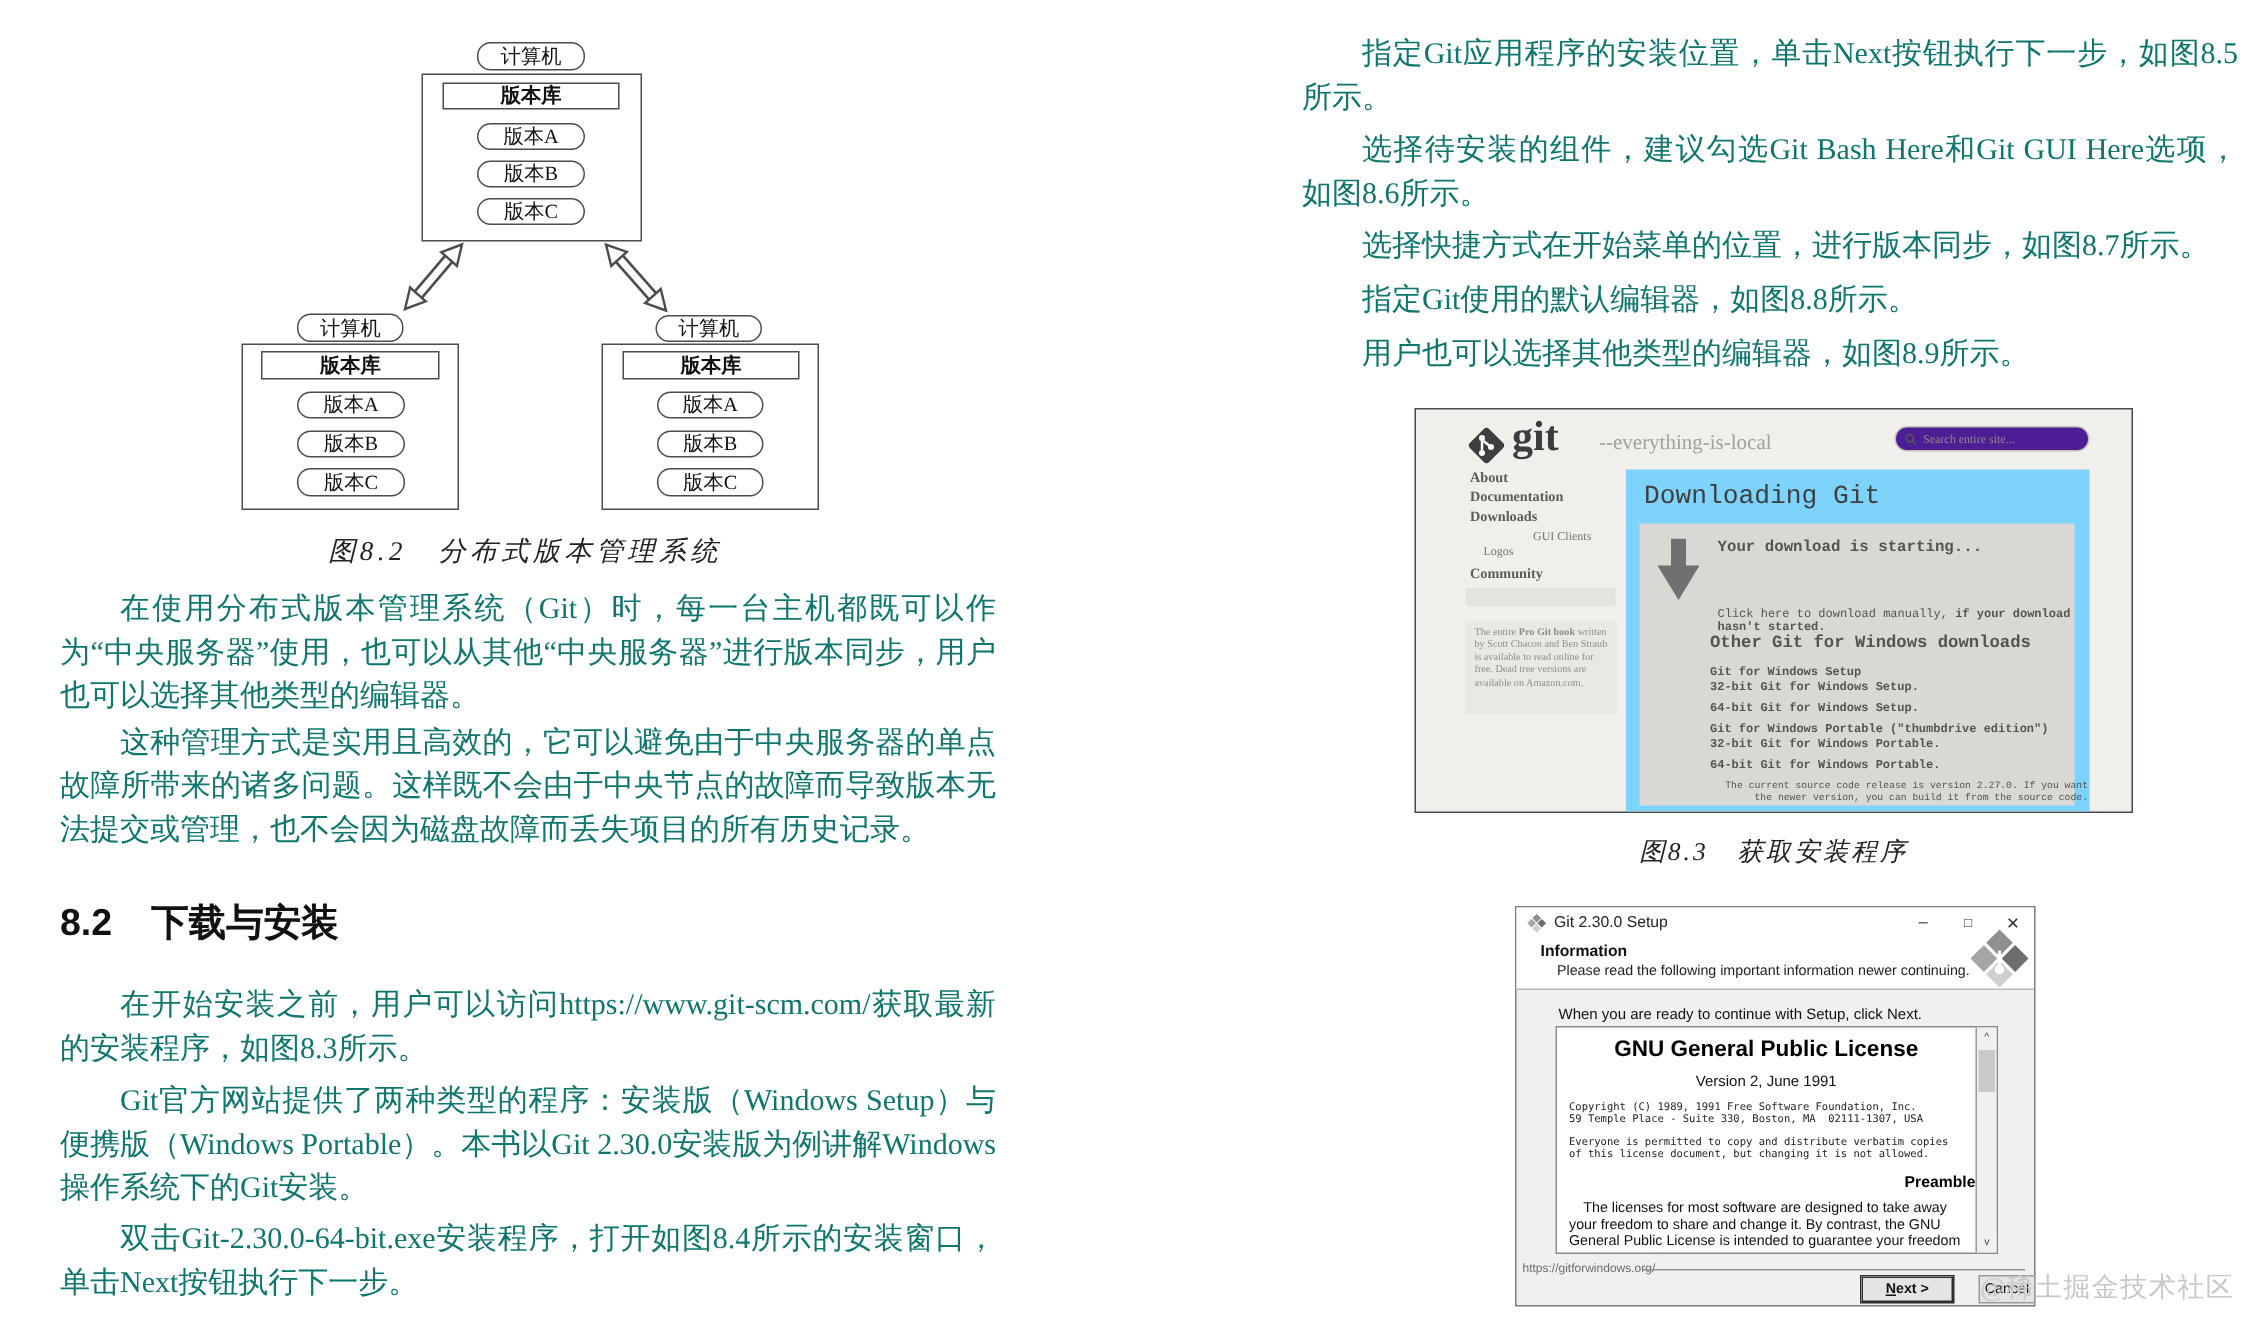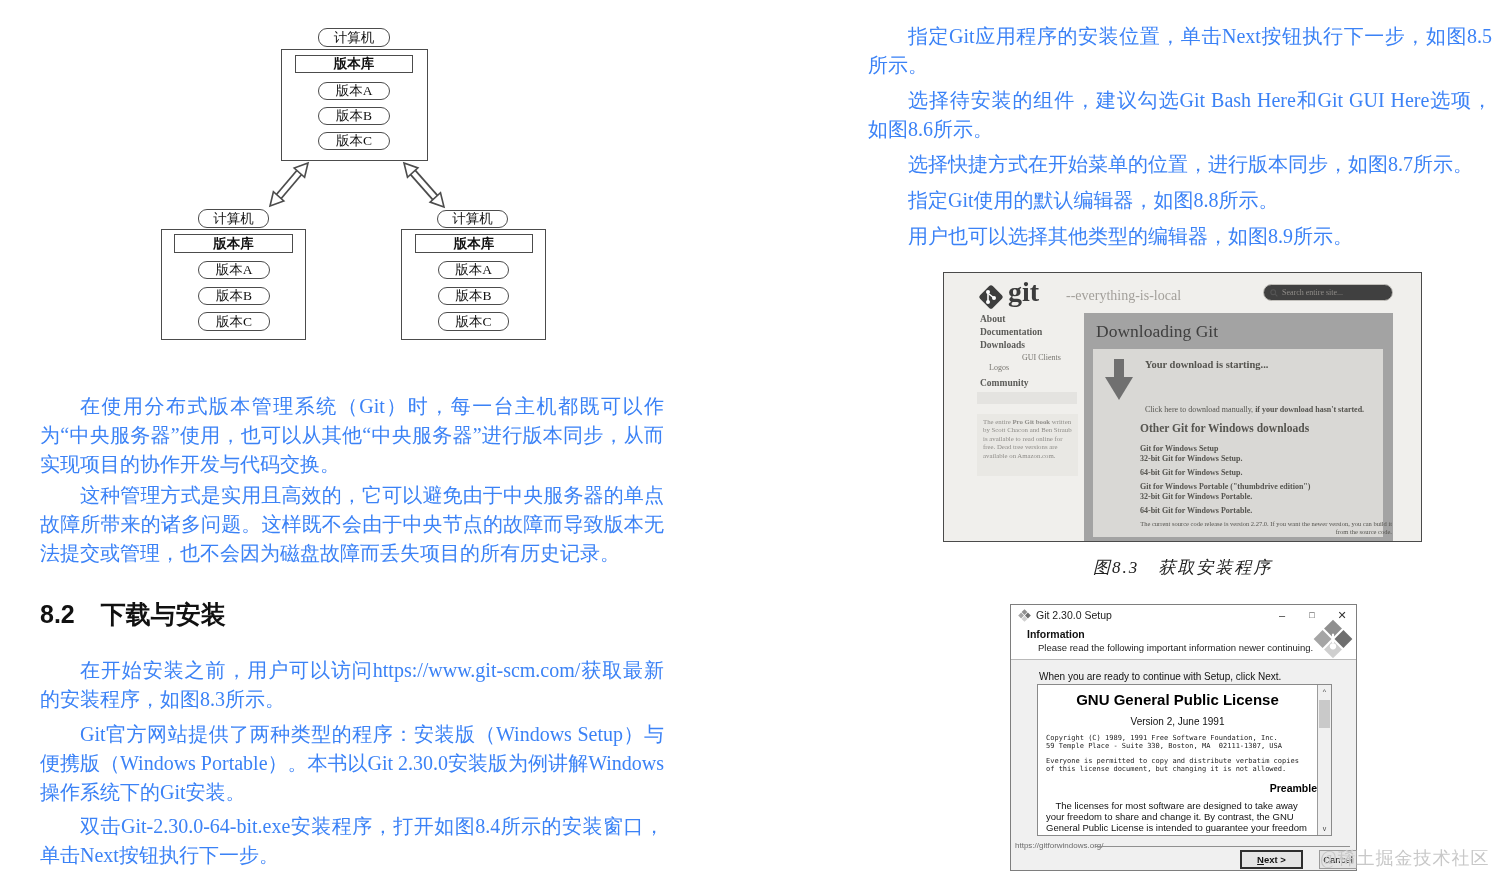--- a/index.html
+++ b/index.html
@@ -1,21 +1,21 @@
 <!DOCTYPE html>
 <html><head>
 <meta charset="utf-8">
 <style>
   * { margin:0; padding:0; box-sizing:border-box; }
   html,body { width:1512px; height:891px; background:#ffffff; overflow:hidden; }
   body { position:relative; font-family:"Liberation Serif","DejaVu Serif",serif; color:#1c1c1c; }
 
   
   .para { position:absolute; left:40px; width:624px; font-size:20px; line-height:28.8px;
-          text-indent:2em; text-align:justify; color:#3b82f6; }
+          text-indent:2em; text-align:justify; color:#0f766e; }
   .para.rcol { left:868px; }
   .sec-head { position:absolute; left:40px; top:598px; font-family:"Liberation Sans","DejaVu Sans",sans-serif;
               font-weight:bold; font-size:25px; color:#111; }
   .sec-head .num { margin-right:26px; }
   .fig-cap { position:absolute; font-style:italic; font-size:18px; letter-spacing:3px; color:#222;
              text-align:center; }
 
   
   .diagram { position:absolute; left:40px; top:20px; width:620px; height:360px; }
   .dbox { position:absolute; border:1.7px solid #4c4c4c; background:#fff; display:flex;
@@ -23,30 +23,30 @@
   .rounded { border-radius:9px; }
   .repo { font-weight:bold; }
   .outer { background:transparent; }
 
   
   .site { position:absolute; left:943px; top:272px; width:479px; height:270px; background:#f0efec;
           border:1px solid #4a4a4a; font-family:"Liberation Serif","DejaVu Serif",serif; overflow:hidden; }
   .site .abs { position:absolute; }
   .site-logo-word { font-weight:bold; font-size:28px; color:#3c3c3c; }
   .site-tagline { font-size:14px; color:#a3a09b; }
-  .search-pill { position:absolute; left:319px; top:11px; width:130px; height:17px; background:#404040;
+  .search-pill { position:absolute; left:319px; top:11px; width:130px; height:17px; background:#4c1d95;
                  border:1px solid #c2c0bb; border-radius:9px; display:flex; align-items:center;
                  padding-left:6px; gap:4px; }
   .search-pill span { font-size:8px; color:#8f8c88; }
   .nav-item { position:absolute; font-weight:bold; font-size:9.5px; color:#5b5b58; cursor:default; }
   .nav-sub { position:absolute; font-size:8px; color:#77756f; }
   .side-strip { position:absolute; left:33px; top:119px; width:100px; height:12px; background:#e4e3e0; }
   .side-note { position:absolute; left:33px; top:141px; width:101px; height:62px; background:#e9e8e4;
                padding:4px 6px; font-size:6.8px; line-height:8.4px; color:#8f8d89; }
-  .main-panel { position:absolute; left:140px; top:40px; width:309px; height:228px; background:#a3a3a3; }
+  .main-panel { position:absolute; left:140px; top:40px; width:309px; height:228px; background:#7dd3fc;font-family:Liberation Mono, monospace; }
   .dl-head { position:absolute; left:12px; top:8px; font-size:17.5px; color:#3f3f3f; }
   .dl-box { position:absolute; left:9px; top:36px; width:290px; height:188px; background:#d9d8d5; }
   .dl-box .t { position:absolute; left:52px; color:#55544f; }
   .dl-title { top:10px; font-weight:bold; font-size:10.5px; }
   .dl-body { top:24px; width:234px; font-size:7.5px; line-height:9.7px; }
   .dl-manual { top:56px; font-size:8px; font-weight:bold; }
   .dl-other { top:73px; left:47px !important; font-weight:bold; font-size:11.5px; }
   .dl-entry { left:47px !important; font-size:8px; font-weight:bold; color:#5e5d58;text-align:right; }
   .dl-fine { left:47px !important; top:171px; width:252px; font-size:6.5px; line-height:8px;
              color:#999690; font-weight:normal; }
@@ -149,23 +149,24 @@
     <line x1="263" y1="148" x2="235" y2="181" stroke="#4c4c4c" stroke-width="8"></line>
     <line x1="263" y1="148" x2="235" y2="181" stroke="#ffffff" stroke-width="4.5"></line>
     <polygon points="268,143 254.2,148.1 264.6,157.3" fill="#fff" stroke="#4c4c4c" stroke-width="1.6"></polygon>
     <polygon points="230,186 233.4,171.7 243.8,180.9" fill="#fff" stroke="#4c4c4c" stroke-width="1.6"></polygon>
     <line x1="369" y1="148" x2="399" y2="182" stroke="#4c4c4c" stroke-width="8"></line>
     <line x1="369" y1="148" x2="399" y2="182" stroke="#ffffff" stroke-width="4.5"></line>
     <polygon points="364,143 367.5,157.3 377.9,147.9" fill="#fff" stroke="#4c4c4c" stroke-width="1.6"></polygon>
     <polygon points="404,187 390.1,182.1 400.5,172.7" fill="#fff" stroke="#4c4c4c" stroke-width="1.6"></polygon>
   </svg>
 
+  <div class="fig-cap" style="left:0; top:335px; width:620px;">图8.2　分布式版本管理系统</div>
 </div>
 
-<p class="para" style="top:392px;">在使用分布式版本管理系统（Git）时，每一台主机都既可以作为“中央服务器”使用，也可以从其他“中央服务器”进行版本同步，从而实现项目的协作开发与代码交换。</p>
+<p class="para" style="top:392px;">在使用分布式版本管理系统（Git）时，每一台主机都既可以作为“中央服务器”使用，也可以从其他“中央服务器”进行版本同步，用户也可以选择其他类型的编辑器。</p>
 <p class="para" style="top:481px;">这种管理方式是实用且高效的，它可以避免由于中央服务器的单点故障所带来的诸多问题。这样既不会由于中央节点的故障而导致版本无法提交或管理，也不会因为磁盘故障而丢失项目的所有历史记录。</p>
 <h2 class="sec-head"><span class="num">8.2</span><span>下载与安装</span></h2>
 <p class="para" style="top:656px;">在开始安装之前，用户可以访问https://www.git-scm.com/获取最新的安装程序，如图8.3所示。</p>
 <p class="para" style="top:720px;">Git官方网站提供了两种类型的程序：安装版（Windows Setup）与便携版（Windows Portable）。本书以Git 2.30.0安装版为例讲解Windows操作系统下的Git安装。</p>
 <p class="para" style="top:812px;">双击Git-2.30.0-64-bit.exe安装程序，打开如图8.4所示的安装窗口，单击Next按钮执行下一步。</p>
 
 <p class="para rcol" style="top:22px;">指定Git应用程序的安装位置，单击Next按钮执行下一步，如图8.5所示。</p>
 <p class="para rcol" style="top:86px;">选择待安装的组件，建议勾选Git Bash Here和Git GUI Here选项，如图8.6所示。</p>
 <p class="para rcol" style="top:150px;">选择快捷方式在开始菜单的位置，进行版本同步，如图8.7所示。</p>
 <p class="para rcol" style="top:186px;">指定Git使用的默认编辑器，如图8.8所示。</p>

